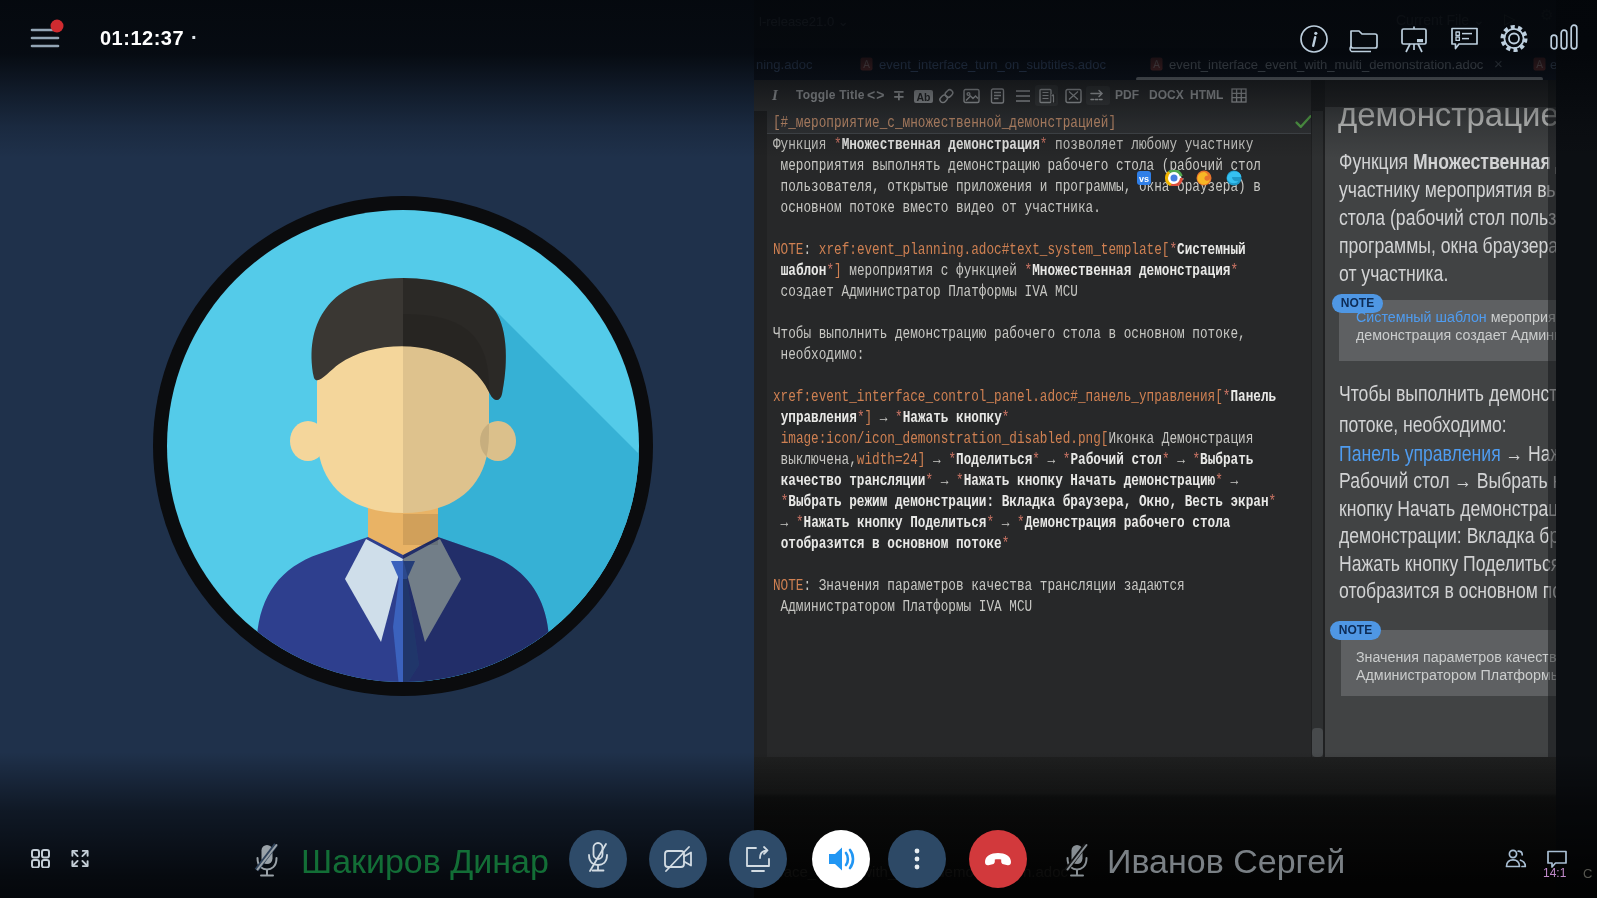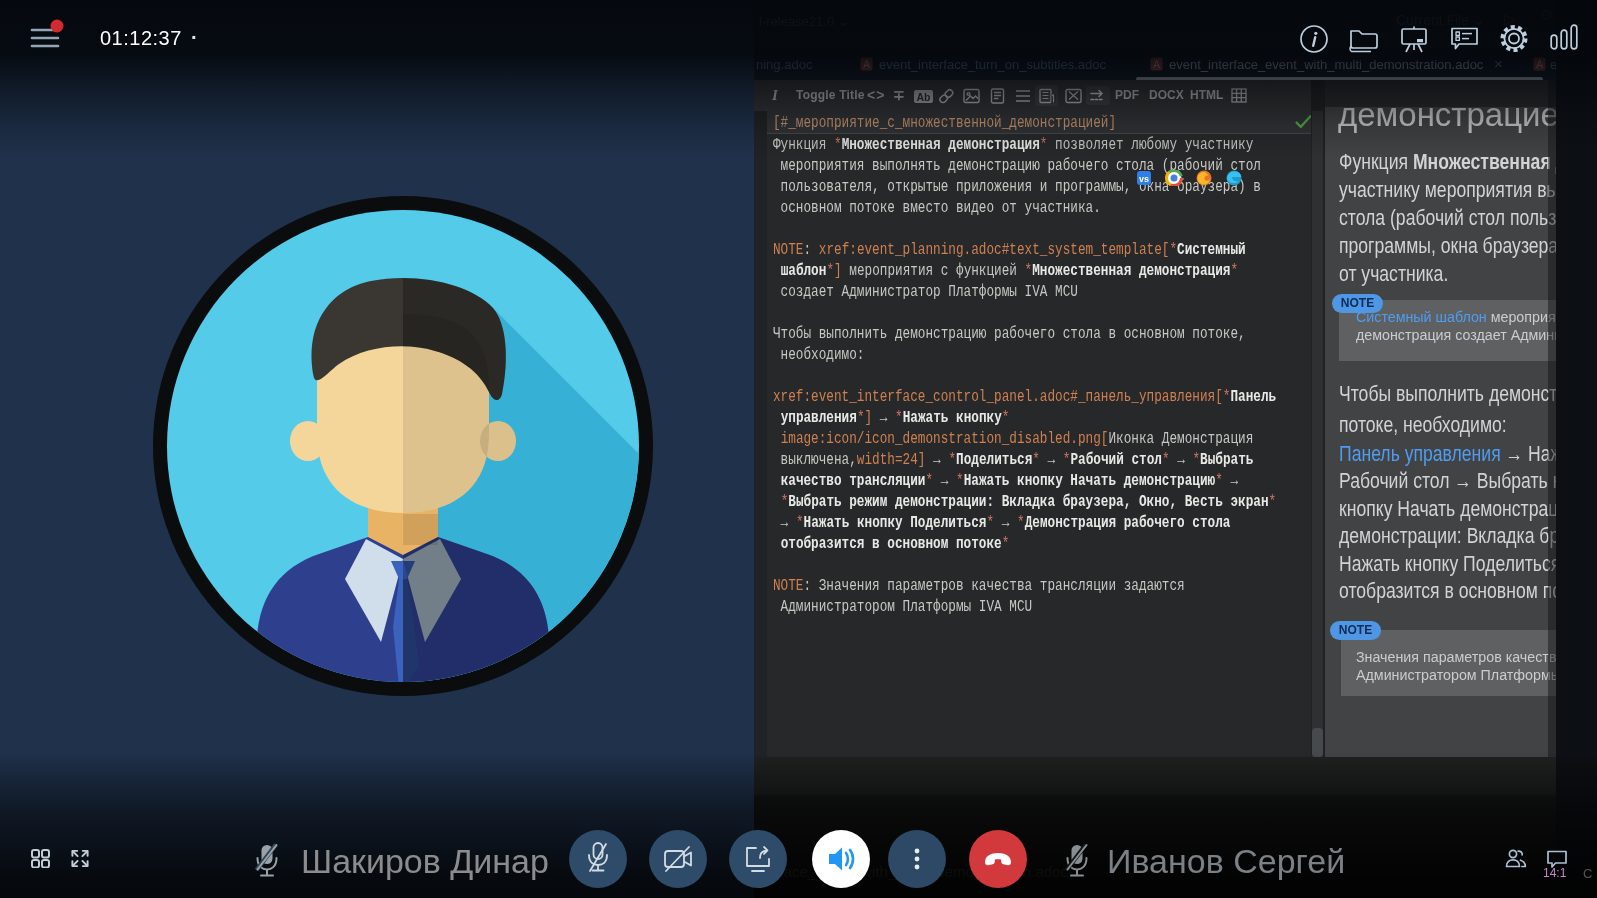--- a/index.html
+++ b/index.html
@@ -17,27 +17,27 @@
   #splitter{left:557px;top:80px;width:14px;height:677px;background:#202122;}
   #preview{left:571px;top:80px;width:231px;height:677px;background:#414344;overflow:hidden;}
   #ed-bottom{left:0;top:757px;width:802px;height:141px;background:linear-gradient(to bottom,#1f2020 0px,#1d1e1e 36px,#141515 40px,#0f1010 141px);}
   
   #topgrad{left:0;top:0;width:1597px;height:158px;z-index:40;pointer-events:none;
     background:linear-gradient(to bottom,rgba(3,6,10,0.93) 0%,rgba(3,6,10,0.88) 34%,rgba(3,6,10,0.5) 58%,rgba(3,6,10,0.18) 80%,rgba(3,6,10,0) 100%);}
   #botgrad{left:0;top:752px;width:1597px;height:146px;z-index:40;pointer-events:none;
     background:linear-gradient(to bottom,rgba(0,0,0,0) 0%,rgba(0,0,0,0.5) 40%,rgba(0,0,0,0.8) 85%,rgba(0,0,0,0.85) 100%);}
   
   .topui{z-index:50;}
-  #timer{left:100px;top:27px;color:#fff;font-size:20px;font-weight:400;letter-spacing:0.5px;text-align:center;}
+  #timer{left:100px;top:27px;color:#fff;font-size:20px;font-weight:700;letter-spacing:0.5px;text-align:center;}
   #conftitle{left:210px;top:27px;color:#f2f5f8;font-size:20px;font-weight:700;}
   #middot{left:191px;top:26px;color:#dfe5ea;font-size:20px;font-weight:700;}
   
   .botui{z-index:50;}
   .circle{position:absolute;width:58px;height:58px;border-radius:50%;z-index:50;}
-  .name{position:absolute;z-index:50;font-size:34px;color:#a3a3a3;opacity:0.85;white-space:nowrap;}
+  .name{position:absolute;z-index:50;font-size:34px;color:#15803d;opacity:0.85;white-space:nowrap;}
   
   pre.codetext{margin:0;font-family:"Liberation Mono",monospace;font-size:16.5px;
      line-height:21px;color:#c7c7c3;transform:scaleX(0.77);transform-origin:0 0;}
   .o{color:#cf8052;} 
   .st{color:#cb7464;} 
   b.w{color:#e8e8e6;font-weight:700;}
   
   .pv{position:absolute;white-space:nowrap;color:#d3d4d5;}
   .pvt{font-size:22px;transform:scaleX(0.80);transform-origin:0 0;color:#d2d3d4;}
   .pvb{font-size:15.5px;line-height:17.5px;transform:scaleX(0.92);transform-origin:0 0;color:#cbcdcd;}

